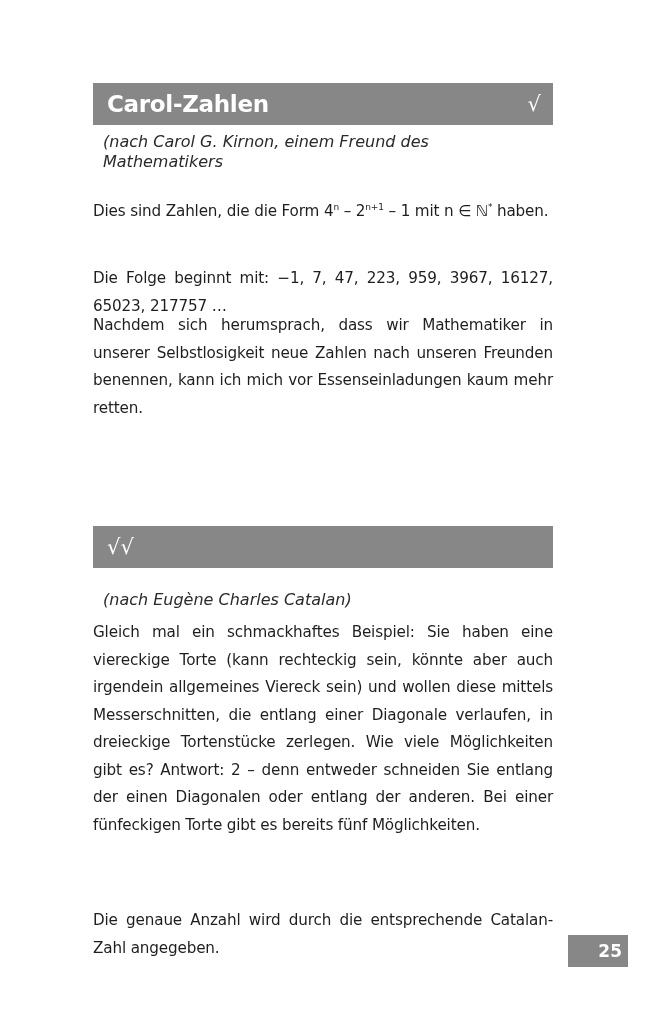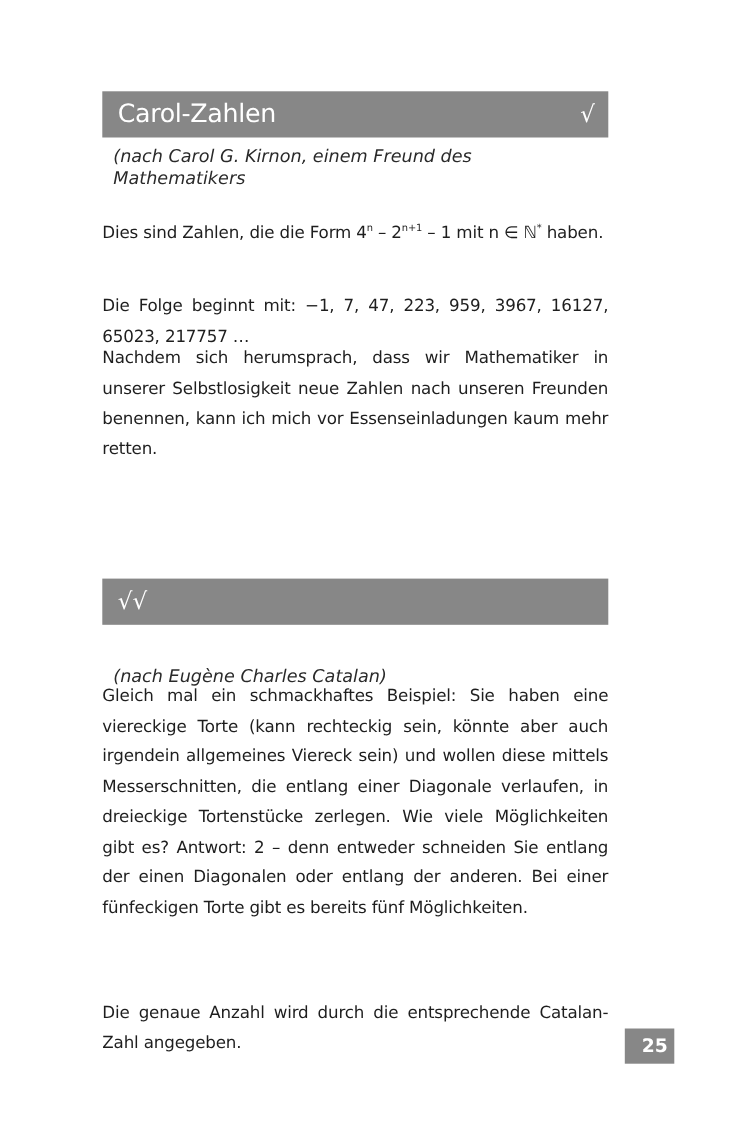--- a/index.html
+++ b/index.html
@@ -23,21 +23,21 @@
       background: #878787;
       color: #ffffff;
       box-sizing: border-box;
       padding: 0 12px 0 14px;
       display: flex;
       align-items: center;
       justify-content: space-between;
     }
     .section-title {
       font-family: "DejaVu Sans", sans-serif;
-      font-weight: normal;
+      font-weight: bold;
       font-size: 23px;
       letter-spacing: -0.3px;
     }
     .difficulty {
       font-family: "DejaVu Sans", sans-serif;
       font-size: 21px;
       font-weight: normal;
     }
     .subtitle {
       position: absolute;
@@ -62,21 +62,21 @@
     }
     .para sup {
       font-size: 9px;
       vertical-align: 6px;
       line-height: 0;
     }
     .page-number {
       position: absolute;
       left: 568px;
       top: 935px;
-      width: 45px;
+      width: 60px;
       height: 32px;
       background: #878787;
       color: #ffffff;
       font-family: "DejaVu Sans", sans-serif;
       font-weight: bold;
       font-size: 17px;
       display: flex;
       align-items: center;
       justify-content: flex-end;
       padding-right: 6px;
@@ -93,19 +93,19 @@
 <div class="subtitle" style="top:132px;">
   <div>(nach Carol G. Kirnon, einem Freund des Mathematikers</div>
 </div>
 <p class="para" style="top:198px;"><span>Dies sind Zahlen, die die Form 4</span><sup>n</sup><span> – 2</span><sup>n+1</sup><span> – 1 mit n ∈ ℕ</span><sup>*</sup><span> haben.</span></p>
 <p class="para" style="top:265px;">Die Folge beginnt mit: −1, 7, 47, 223, 959, 3967, 16127, 65023, 217757 …</p>
 <p class="para" style="top:312px;">Nachdem sich herumsprach, dass wir Mathematiker in unserer Selbstlosigkeit neue Zahlen nach unseren Freunden benennen, kann ich mich vor Essenseinladungen kaum mehr retten.</p>
 
 <div class="section-header" style="top:526px;">
   <span class="difficulty">√√</span>
 </div>
-<div class="subtitle" style="top:605px;">
+<div class="subtitle" style="top:590px;">
   <div>(nach Eugène Charles Catalan)</div>
 </div>
 <p class="para" style="top:619px;">Gleich mal ein schmackhaftes Beispiel: Sie haben eine viereckige Torte (kann rechteckig sein, könnte aber auch irgendein allgemeines Viereck sein) und wollen diese mittels Messerschnitten, die entlang einer Diagonale verlaufen, in dreieckige Tortenstücke zerlegen. Wie viele Möglichkeiten gibt es? Antwort: 2 – denn entweder schneiden Sie entlang der einen Diagonalen oder entlang der anderen. Bei einer fünfeckigen Torte gibt es bereits fünf Möglichkeiten.</p>
 <p class="para" style="top:907px;">Die genaue Anzahl wird durch die entsprechende Catalan-Zahl angegeben.</p>
 
 <div class="page-number">25</div>
 
 </body></html>

